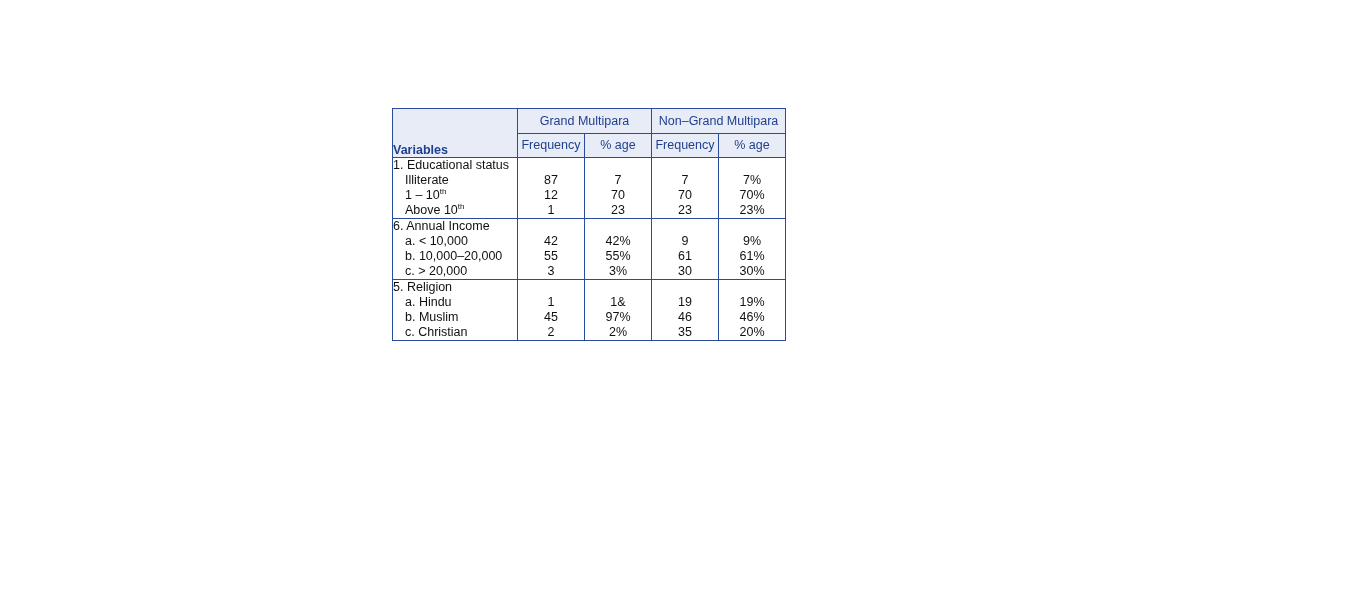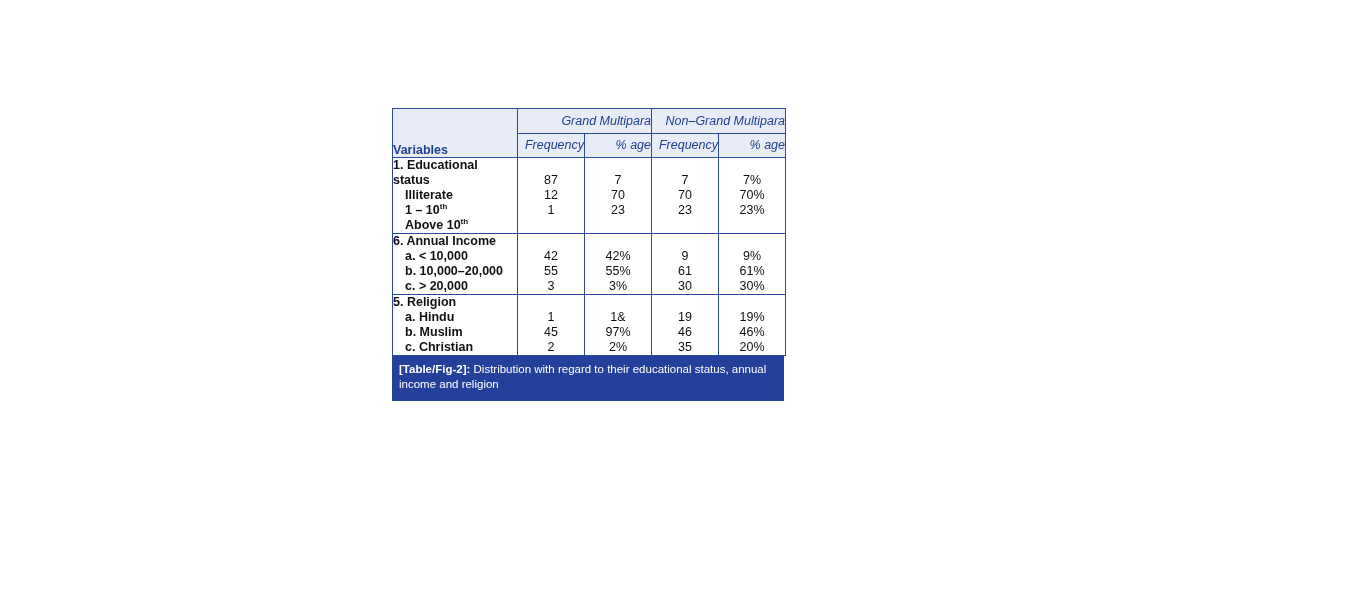--- a/index.html
+++ b/index.html
@@ -31,26 +31,25 @@
   table.data-table td, table.data-table th {
     border: 1px solid #2a4b9b;
     padding: 0;
     margin: 0;
   }
   
   .hdr-cell {
     background: #e8ecf7;
     color: #1f3f8f;
     font-size: 12.5px;
-    text-align: right;
+    text-align: center;
     height: 22px;
     font-weight: normal;
     vertical-align: middle;
     white-space: nowrap;
-    font-style: italic;
   }
   .hdr-variables {
     background: #e8ecf7;
     color: #1f3f8f;
     font-size: 12.5px;
     text-align: left;
     padding-left: 6px;
     vertical-align: bottom;
     padding-bottom: 3px;
     height: 48px;
@@ -61,21 +60,20 @@
   
   .sec-label {
     font-size: 12.5px;
     color: #111111;
     text-align: left;
     padding-left: 6px;
     vertical-align: top;
     line-height: 15px;
     padding-top: 4px;
     padding-bottom: 4px;
-    font-weight: bold;
   }
   .sec-label .sub {
     padding-left: 12px;
     display: block;
   }
   .sec-label .head {
     display: block;
   }
   .num-cell {
     font-size: 12.5px;
@@ -241,19 +239,16 @@
             <span class="spacer-line"></span>
             <span>19%</span>
             <span>46%</span>
             <span>20%</span>
           </td>
         </tr>
 
       </tbody>
     </table>
 
-    <div class="caption">
-      <b>[Table/Fig-2]:</b><span> Distribution with regard to their educational status, annual income and religion</span>
-    </div>
 
   </div>
 
 </div>
 
 </body></html>

